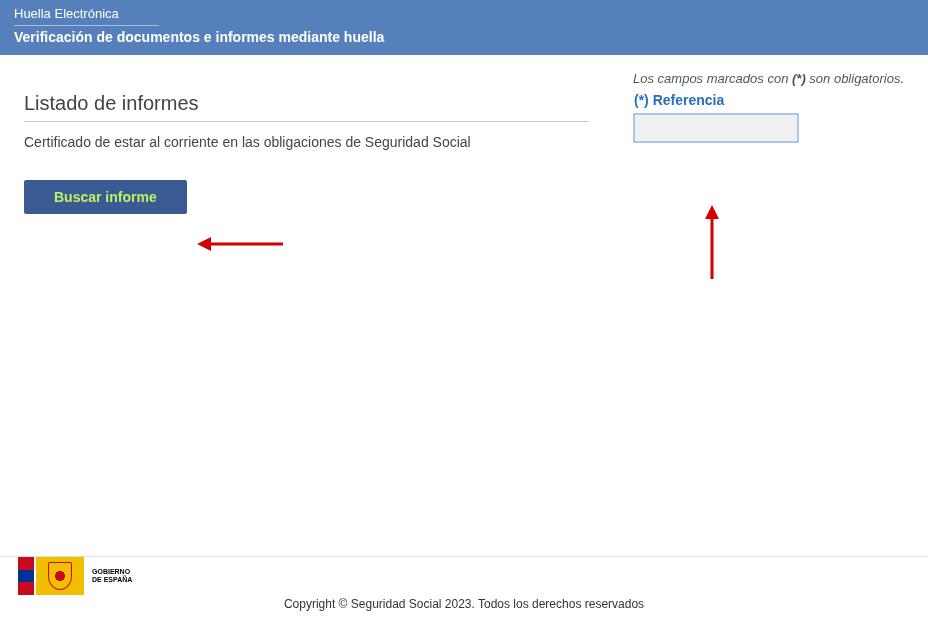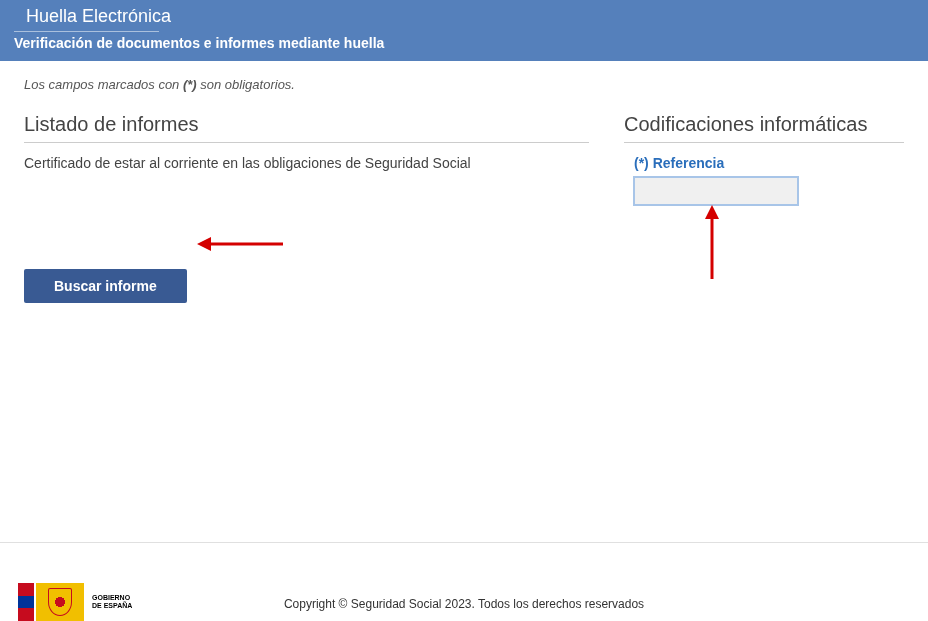--- a/index.html
+++ b/index.html
@@ -14,42 +14,42 @@
       height: 621px;
       position: relative;
       overflow: hidden;
     }
     .header {
       background: #5580BB;
       color: #fff;
       padding: 6px 14px 10px 14px;
     }
     .header-title {
-      font-size: 18px;
+      font-size: 13px;
       font-weight: 400;
       padding-bottom: 4px;
-      margin-left: 12px;
     }
     .header-divider {
       border-top: 1px solid rgba(255,255,255,0.5);
       width: 145px;
       margin-bottom: 3px;
     }
     .header-subtitle {
       font-size: 14px;
       font-weight: 700;
     }
     .content {
       padding: 16px 24px;
     }
     .required-note {
       font-style: italic;
       color: #555;
       font-size: 13px;
-      margin-bottom: 21px;
+      margin-bottom: 6px;
+      text-align: right;
     }
     .required-note .bold {
       font-weight: bold;
       font-style: italic;
     }
     .columns {
       display: flex;
       gap: 35px;
     }
     .left-col {
@@ -63,25 +63,25 @@
       font-size: 20px;
       font-weight: 400;
       color: #444;
       padding-bottom: 6px;
       border-bottom: 1px solid #ccc;
       margin-bottom: 12px;
     }
     .report-text {
       font-size: 14px;
       color: #444;
-      margin-bottom: 98px;
+      margin-bottom: 30px;
     }
     .btn-primary {
       background: #395a93;
-      color: #ffffff;
+      color: #bef264;
       border: none;
       padding: 9px 30px;
       font-size: 14px;
       font-weight: bold;
       cursor: pointer;
       border-radius: 2px;
     }
     .field-label {
       color: #2a6ebb;
       font-size: 14px;
@@ -111,24 +111,24 @@
       position: absolute;
       left: 702px;
       top: 203px;
       pointer-events: none;
     }
     .footer {
       position: absolute;
       bottom: 0;
       left: 0;
       right: 0;
-      height: 79px;
+      height: 65px;
       border-top: 1px solid #e0e0e0;
       display: flex;
-      align-items: flex-end;
+      align-items: flex-start;
       padding: 0 18px;
     }
     .gov-logo {
       display: flex;
       align-items: center;
       gap: 2px;
     }
     .eu-flag {
       width: 16px;
       height: 38px;
@@ -190,21 +190,20 @@
   </div>
 
   <div class="columns">
     <div class="left-col">
       <div class="section-title">Listado de informes</div>
       <div class="report-text">Certificado de estar al corriente en las obligaciones de Seguridad Social</div>
       <button class="btn-primary">Buscar informe</button>
     </div>
 
     <div class="right-col">
-      <div class="section-title">Codificaciones informáticas</div>
       <label class="field-label">(*) Referencia</label>
       <input type="text" class="text-input" value="" style="">
     </div>
   </div>
 </div>
 
 <svg class="arrow-left" width="90" height="20" viewBox="0 0 90 20">
   <line x1="88" y1="10" x2="12" y2="10" stroke="#d40000" stroke-width="3"></line>
   <polygon points="2,10 16,3 16,17" fill="#d40000"></polygon>
 </svg>

